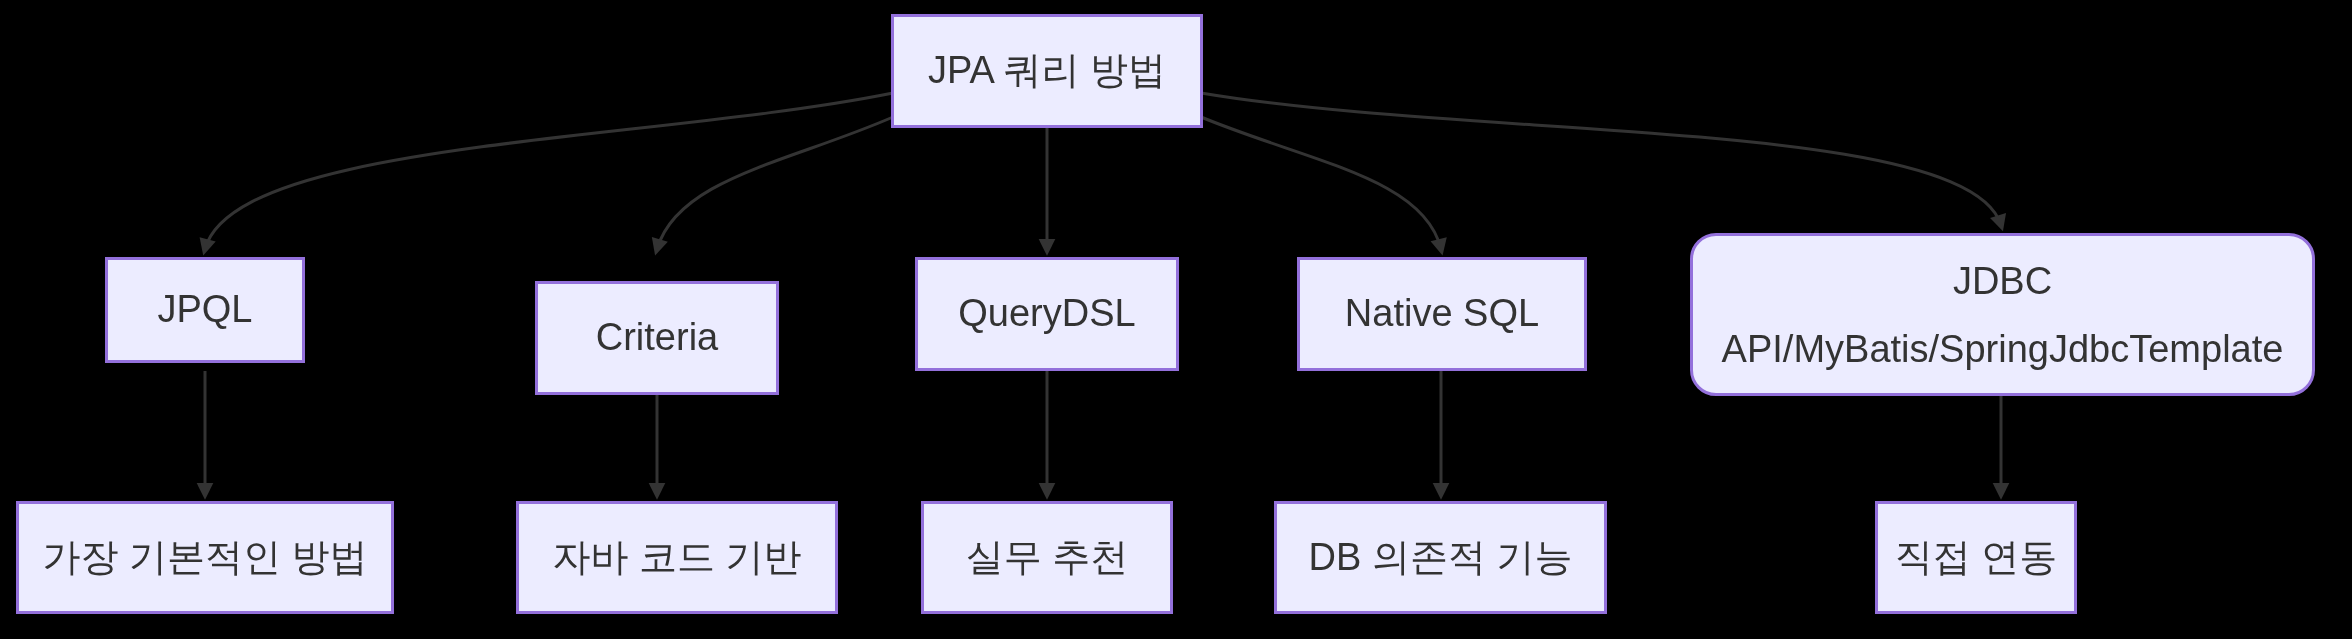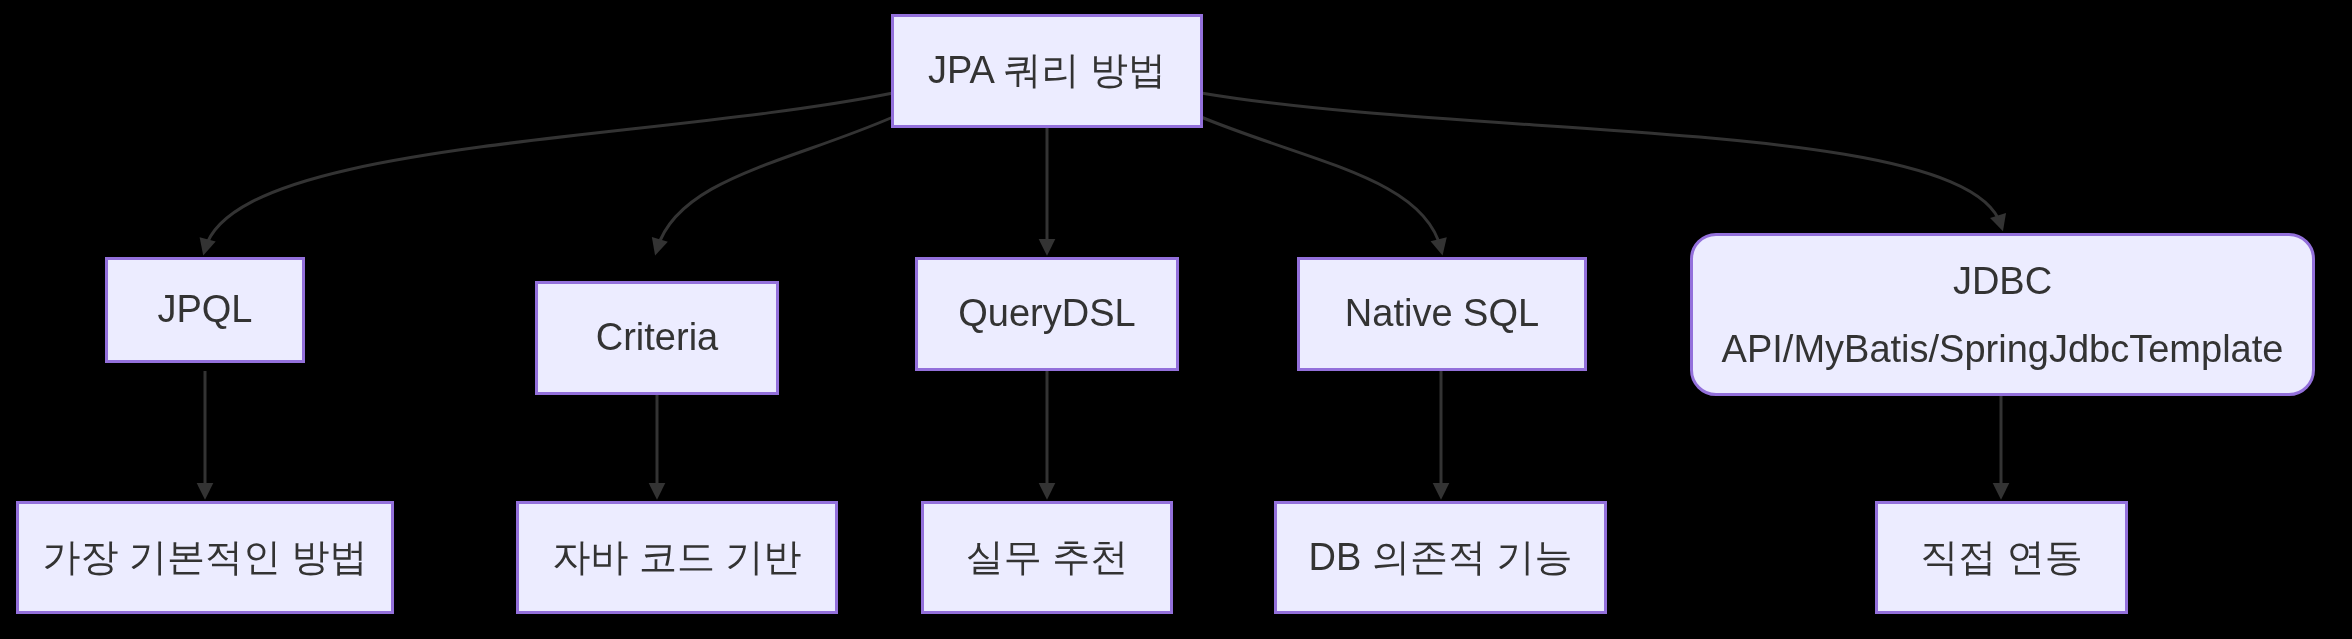--- a/index.html
+++ b/index.html
@@ -106,17 +106,17 @@
   </div>
 
   <div class="node" style="left:921px; top:501px; width:252px; height:113px;">
     <span class="label">실무 추천</span>
   </div>
 
   <div class="node" style="left:1274px; top:501px; width:333px; height:113px;">
     <span class="label">DB 의존적 기능</span>
   </div>
 
-  <div class="node" style="left:1875px; top:501px; width:253px; height:113px;">
+  <div class="node" style="left:1875px; top:501px; width:202px; height:113px;">
     <span class="label">직접 연동</span>
   </div>
 
 </div>
 
 </body></html>

